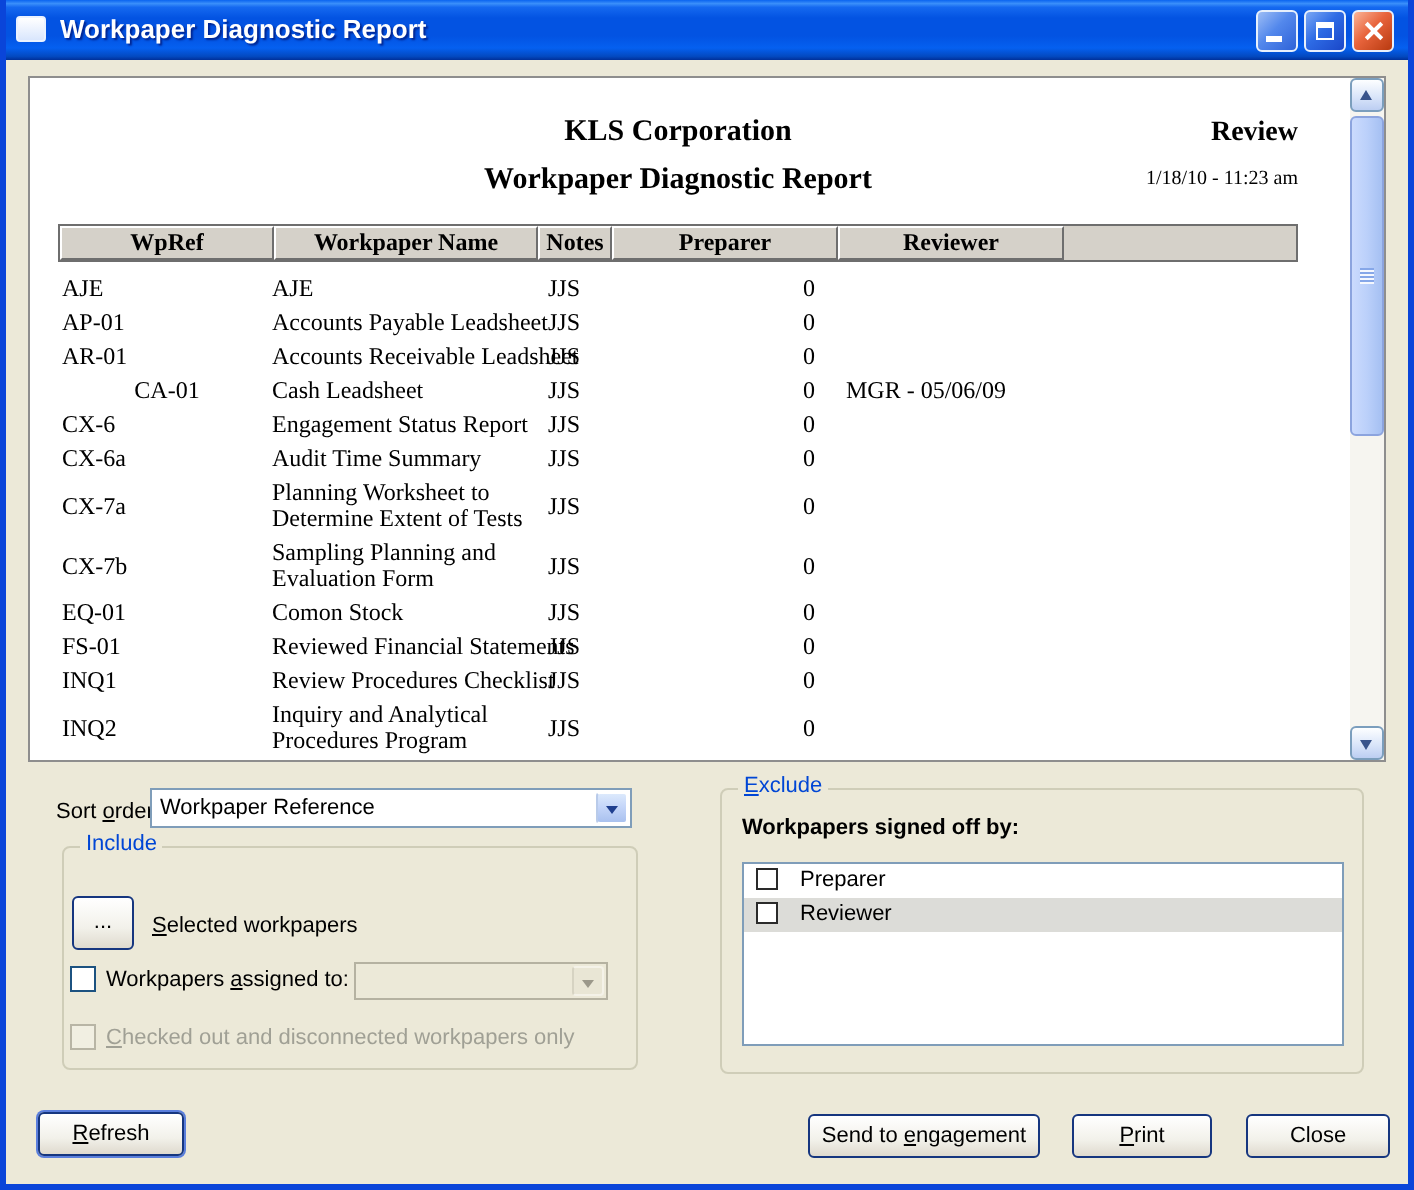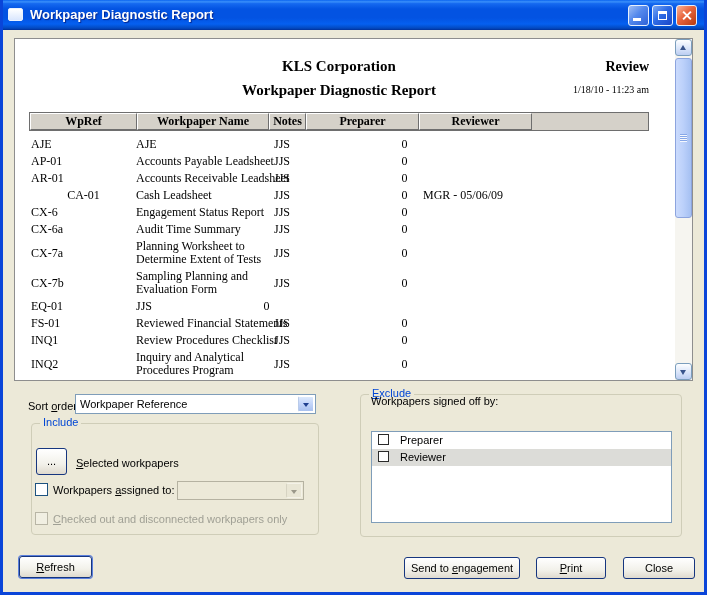--- a/index.html
+++ b/index.html
@@ -197,20 +197,21 @@
               <div class="td td0" style="width: 107px;">CX-7b</div>
               <div class="td td1" style="width: 138px;">Sampling Planning and
 Evaluation Form</div>
               <div class="td td2" style="width: 112px;">JJS</div>
               <div class="td td3" style="width: 37px;">0</div>
               <div class="td td4" style="width: 113px;"></div>
               <div class="td td5" style="width: 113px;"></div>
             </div>
             <div class="tr">
               <div class="td td0" style="width: 107px;">EQ-01</div>
+              <div class="td td1" style="width: 138px;">Comon Stock</div>
               <div class="td td2" style="width: 112px;">JJS</div>
               <div class="td td3" style="width: 37px;">0</div>
               <div class="td td4" style="width: 113px;"></div>
               <div class="td td5" style="width: 113px;"></div>
             </div>
             <div class="tr">
               <div class="td td0" style="width: 107px;">FS-01</div>
               <div class="td td1" style="width: 138px;">Reviewed Financial Statements</div>
               <div class="td td2" style="width: 112px;">JJS</div>
               <div class="td td3" style="width: 37px;">0</div>
@@ -271,21 +272,21 @@
       <div class="combo-btn">
           <div class="tri"></div>
         </div>
     </div>
     <div class="cb disabled" style="left:3px;top:88px;"></div>
     <div class="lbl dis-text" style="left:21px;top:89px;"><span class="ak">C</span><span>hecked out and disconnected workpapers only</span></div>
   </div>
 
   <div class="group" style="left:357px;top:394px;width:322px;height:143px;">
     <div class="group-label"><span class="ak">E</span><span>xclude</span></div>
-    <div class="lbl" style="left:10px;top:0;">Workpapers signed off by:</div>
+    <div class="lbl" style="left:10px;top:13px;font-weight:bold;">Workpapers signed off by:</div>
     <div class="listbox" style="left:10px;top:36px;width:301px;height:92px;">
         <div class="xrow">
           <span class="xcb"></span>
           <span class="xlb">Preparer</span>
         </div>
         <div class="xrow sel">
           <span class="xcb"></span>
           <span class="xlb">Reviewer</span>
         </div>
       </div>

